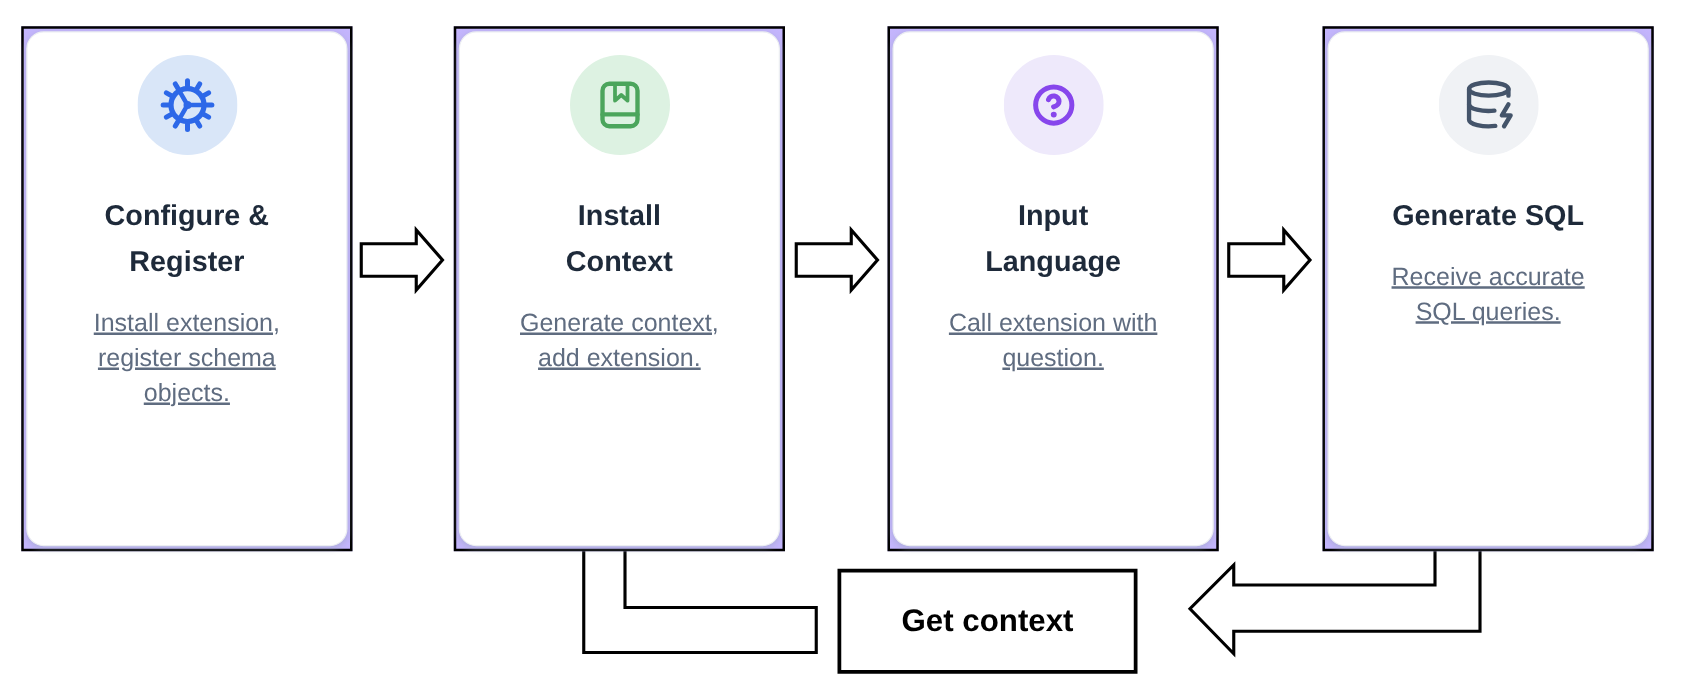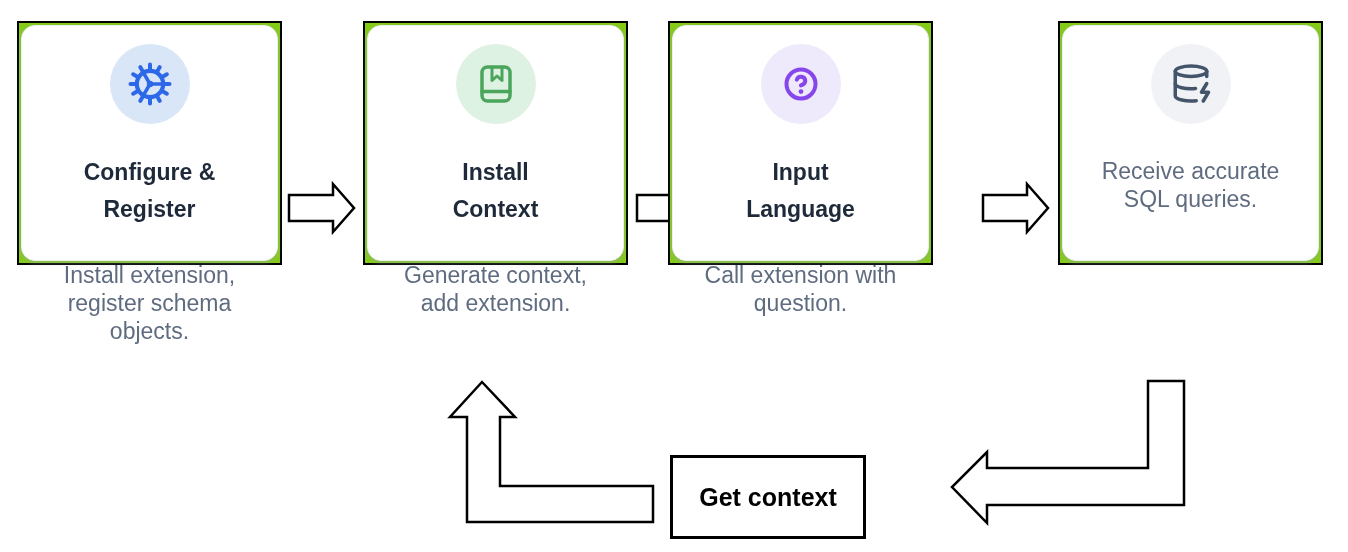--- a/index.html
+++ b/index.html
@@ -1,28 +1,28 @@
 <!DOCTYPE html>
 <html><head>
 <meta charset="utf-8">
 <style>
   html,body{margin:0;padding:0;background:#ffffff;}
   body{font-family:"Liberation Sans",sans-serif;}
   .canvas{position:relative;width:1348px;height:552px;background:#ffffff;overflow:hidden;}
   .arrow-layer{position:absolute;left:0;top:0;width:1348px;height:552px;}
   .flow-arrow{fill:#ffffff;stroke:#000000;stroke-width:2.5;stroke-linejoin:miter;}
-  .card{position:absolute;top:21px;width:265px;height:244px;border:2.5px solid #000000;background:#84cc16;box-sizing:border-box;}
+  .card{position:absolute;top:21px;width:265px;height:420px;border:2.5px solid #000000;background:#c4b5fd;box-sizing:border-box;}
   .card-inner{position:absolute;inset:2px;background:#ffffff;border-radius:14px;border:1px solid #eceef2;
               box-shadow:0 2px 5px rgba(148,163,184,0.45);display:flex;flex-direction:column;align-items:center;
               padding-top:18px;box-sizing:border-box;}
   .icon-badge{flex:0 0 auto;}
   .card-title{margin-top:30px;font-size:23px;font-weight:700;line-height:37px;color:#1e2a3a;
               text-align:center;white-space:pre-line;}
-  .card-desc{margin-top:33px;font-size:23px;line-height:28px;color:#5f6c80;text-align:center;white-space:pre-line;}
-  .loop-box{position:absolute;left:670px;top:455px;width:196px;height:84px;border:3px solid #000000;
+  .card-desc{margin-top:17px;font-size:20px;line-height:28px;color:#5f6c80;text-align:center;white-space:pre-line;text-decoration:underline;}
+  .loop-box{position:absolute;left:670px;top:455px;width:240px;height:84px;border:3px solid #000000;
             background:#ffffff;box-sizing:border-box;display:flex;align-items:center;justify-content:center;}
   .loop-box-label{font-weight:700;font-size:25px;color:#000000;}
   .iconglyph{fill:none;stroke-linecap:round;stroke-linejoin:round;}
 </style>
 </head>
 <body>
 
 <div class="canvas">
 
   <svg class="arrow-layer" viewBox="0 0 1348 552">
@@ -75,21 +75,21 @@
           <path d="M36,23 V36.5 L41,32 L46,36.5 V23" stroke-width="3"></path>
         </g>
       </svg>
       <div class="card-title">Install
 Context</div>
       <div class="card-desc">Generate context,
 add extension.</div>
     </div>
   </div>
 
-  <div class="card" style="left:668px">
+  <div class="card" style="left:710px">
     <div class="card-inner">
       <svg class="icon-badge" width="80" height="80" viewBox="0 0 80 80">
         <circle cx="40" cy="40" r="40" fill="#eee9fb"></circle>
         <g class="iconglyph" stroke-width="4" stroke="#8746ec">
           <circle cx="40" cy="40" r="14.5"></circle>
           <path d="M35.78,35.65 a4.35,4.35 0 0 1 8.45,1.45 c0,2.9 -4.35,4.35 -4.35,4.35"></path>
           <line x1="39.95" y1="47.6" x2="40.05" y2="47.6" stroke-width="4.6"></line>
         </g>
       </svg>
       <div class="card-title">Input
@@ -104,20 +104,21 @@
       <svg class="icon-badge" width="80" height="80" viewBox="0 0 80 80">
         <circle cx="40" cy="40" r="40" fill="#f0f2f5"></circle>
         <g class="iconglyph" stroke-width="2" transform="translate(19,18.5) scale(1.75)" stroke="#44546a">
           <ellipse cx="12" cy="5" rx="9" ry="3"></ellipse>
           <path d="M3 5 V19 A9 3 0 0 0 15 21.84"></path>
           <path d="M21 5 V8"></path>
           <path d="M21 12 L18 17 H22 L19 22"></path>
           <path d="M3 12 A9 3 0 0 0 14.59 14.87"></path>
         </g>
       </svg>
+      <div class="card-title">Generate SQL</div>
       <div class="card-desc">Receive accurate
 SQL queries.</div>
     </div>
   </div>
 
   <div class="loop-box">
     <span class="loop-box-label">Get context</span>
   </div>
 
 </div>

